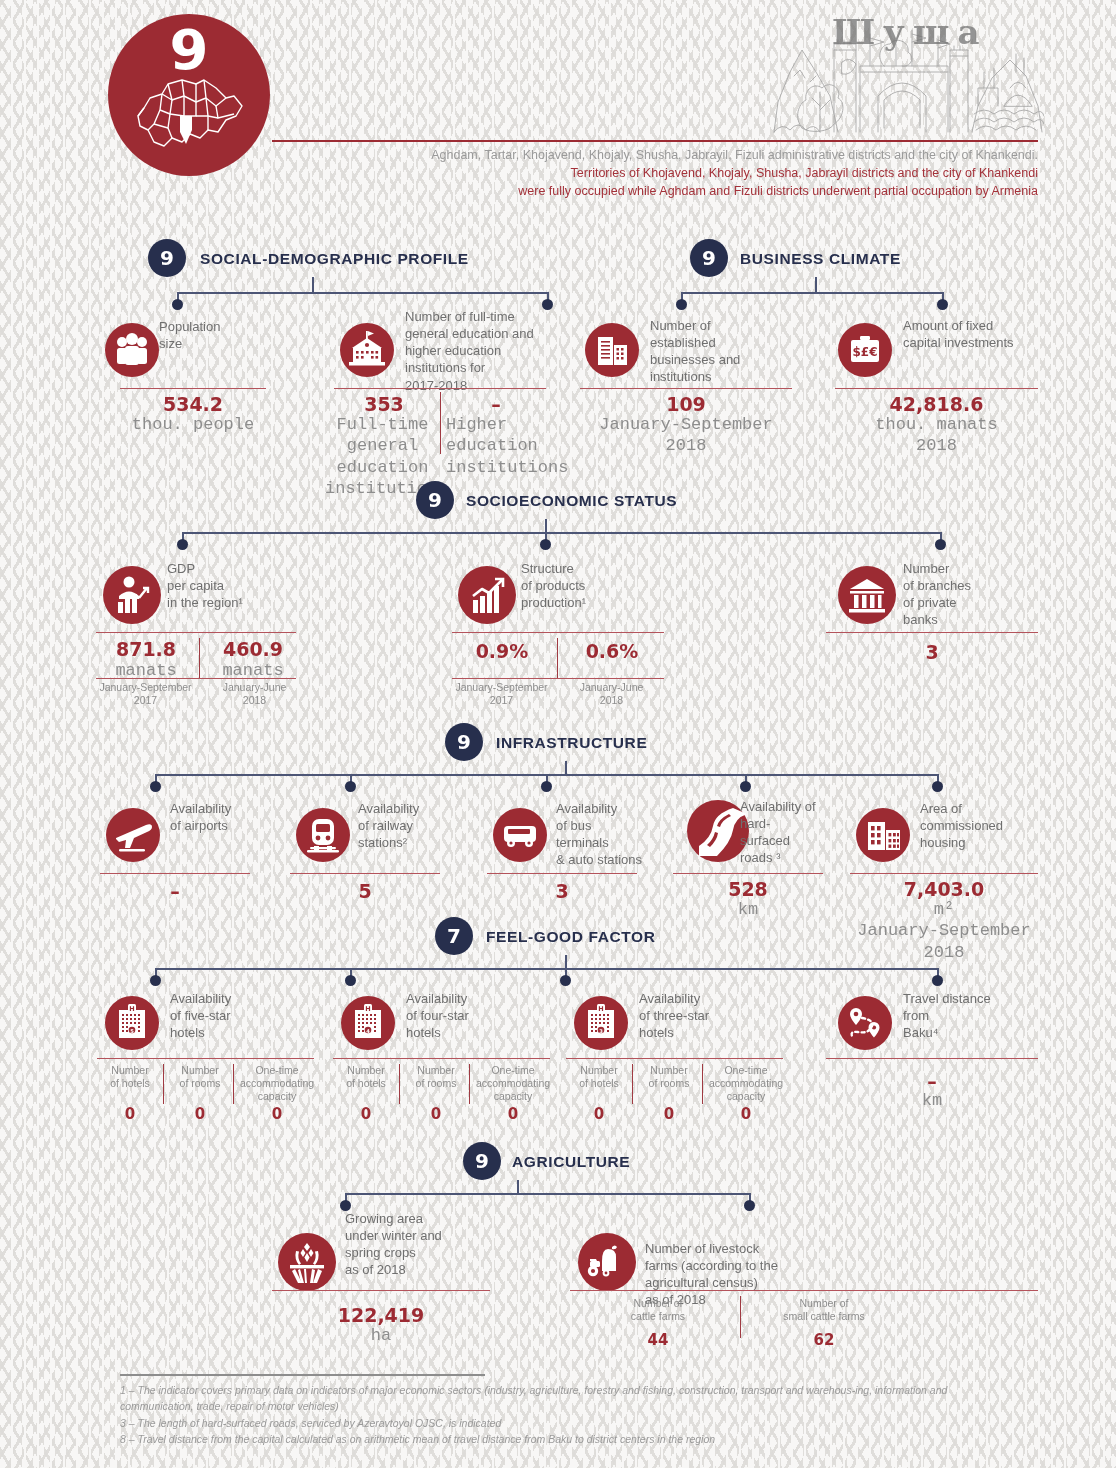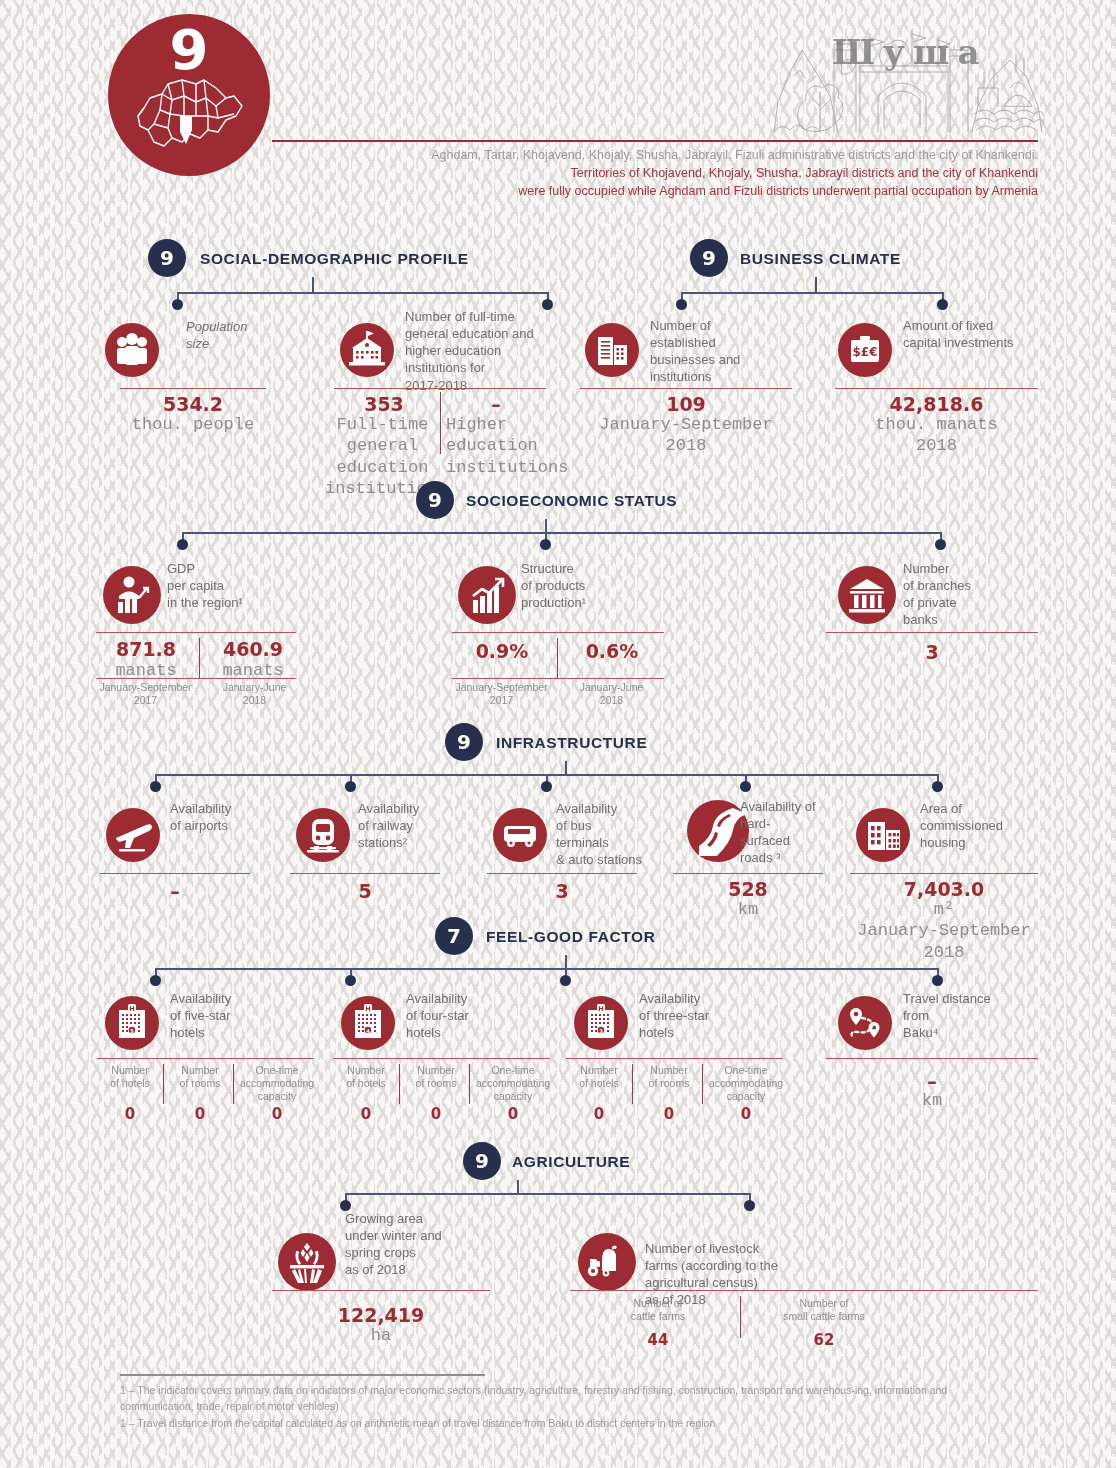--- a/index.html
+++ b/index.html
@@ -42,21 +42,21 @@
   }
   #title-rule{position:absolute;left:272px;top:140px;width:766px;height:2px;background:#9c2b33;}
   #subtitle{
     position:absolute;left:272px;top:146px;width:766px;text-align:right;
     font-size:12.5px;line-height:1.45;color:#9a9a9a;
   }
   #subtitle .occ{color:#a4323a;}
   #sketch{position:absolute;left:772px;top:10px;width:272px;height:128px;}
   #sketch-word{
     position:absolute;left:60px;top:2px;font-size:34px;color:#6f6f6f;
-    font-family:"DejaVu Serif", serif;letter-spacing:8px;font-weight:bold;opacity:.72;margin-top:20px;
+    font-family:"DejaVu Serif", serif;letter-spacing:8px;font-weight:bold;opacity:.72;
   }
 
   
   .sec-badge{
     position:absolute;width:38px;height:38px;border-radius:50%;background:#272f4d;
     color:#fff;font-size:20px;font-weight:bold;text-align:center;line-height:38px;
     font-family:"DejaVu Sans",sans-serif;
   }
   .sec-title{
     position:absolute;font-size:15.5px;font-weight:bold;color:#272f4d;letter-spacing:.6px;
@@ -71,21 +71,21 @@
   .rule-red{position:absolute;height:1.4px;background:#b4535b;}
   .vsep{position:absolute;width:1.3px;background:#a03a42;}
   .bigval{position:absolute;font-size:19px;font-weight:bold;color:#9c2b33;text-align:center;font-family:"DejaVu Sans",sans-serif;}
   .unit{position:absolute;font-size:17px;color:#8d8d8d;text-align:center;line-height:1.25;font-family:Liberation Mono, monospace;}
   .subhdr{position:absolute;font-size:10.5px;color:#8d8d8d;text-align:center;line-height:1.25;}
   .smallval{position:absolute;font-size:15px;font-weight:bold;color:#9c2b33;text-align:center;font-family:"DejaVu Sans",sans-serif;}
 
   
   #fn-rule{position:absolute;left:120px;top:1374px;width:365px;height:1.6px;background:#8d8d8d;}
   #footnotes{position:absolute;left:120px;top:1382px;width:900px;
-    font-size:10.5px;line-height:1.55;color:#9a9a9a;}
+    font-size:10.5px;line-height:1.55;color:#9a9a9a;font-style:italic;}
   #footnotes div{white-space:normal;}
 
   svg{display:block;}
 </style>
 </head>
 <body>
 
 <div id="bg"></div>
 <div id="bgmask"></div>
 
@@ -191,21 +191,21 @@
         <g fill="#ffffff">
           <circle cx="17" cy="19" r="5"></circle>
             <rect x="12" y="25" width="10" height="16" rx="2.5"></rect>
           <circle cx="37" cy="19" r="5"></circle>
             <rect x="32" y="25" width="10" height="16" rx="2.5"></rect>
           <circle cx="27" cy="16" r="6"></circle>
             <rect x="20" y="23" width="14" height="19" rx="3"></rect>
         </g>
       </svg>
     </div>
-    <div class="item-label" style="left:186px;top:318px;width:150px;white-space:pre-line;font-style:italic;">Population
+    <div class="item-label" style="left:159px;top:318px;width:150px;white-space:pre-line;">Population
 size</div>
     <div class="rule-red" style="left:120px;top:388px;width:146px;"></div>
     <div class="bigval" style="left:120px;top:393px;width:146px;">534.2</div>
     <div class="unit" style="left:120px;top:414px;width:146px;white-space:pre-line;">thou. people</div>
 
     <div class="icon-circle" style="left:340px;top:323px;width:54px;height:54px;">
       <svg viewBox="0 0 54 54" width="54" height="54">
         <g fill="#ffffff">
           <rect x="26" y="8" width="1.8" height="9"></rect>
             <path d="M27.8 8 L34 10.5 L27.8 13 Z"></path>
@@ -760,16 +760,17 @@
 cattle farms</div>
     <div class="smallval" style="left:588px;top:1331px;width:140px;">44</div>
     <div class="subhdr" style="left:754px;top:1297px;width:140px;white-space:pre-line;">Number of
 small cattle farms</div>
     <div class="smallval" style="left:754px;top:1331px;width:140px;">62</div>
   </div>
 
   <div id="fn-rule"></div>
   <div id="footnotes">
     <div>1 – The indicator covers primary data on indicators of major economic sectors (industry, agriculture, forestry and fishing, construction, transport and warehous-ing, information and communication, trade, repair of  motor vehicles)</div>
-    <div>1 – Travel distance from the capital calculated as on arithmetic mean of travel distance from Baku to district centers in the region</div>
+    <div>3 – The length of hard-surfaced roads, serviced by Azeravtoyol OJSC, is indicated</div>
+    <div>8 – Travel distance from the capital calculated as on arithmetic mean of travel distance from Baku to district centers in the region</div>
   </div>
 
 </div>
 
 </body></html>

